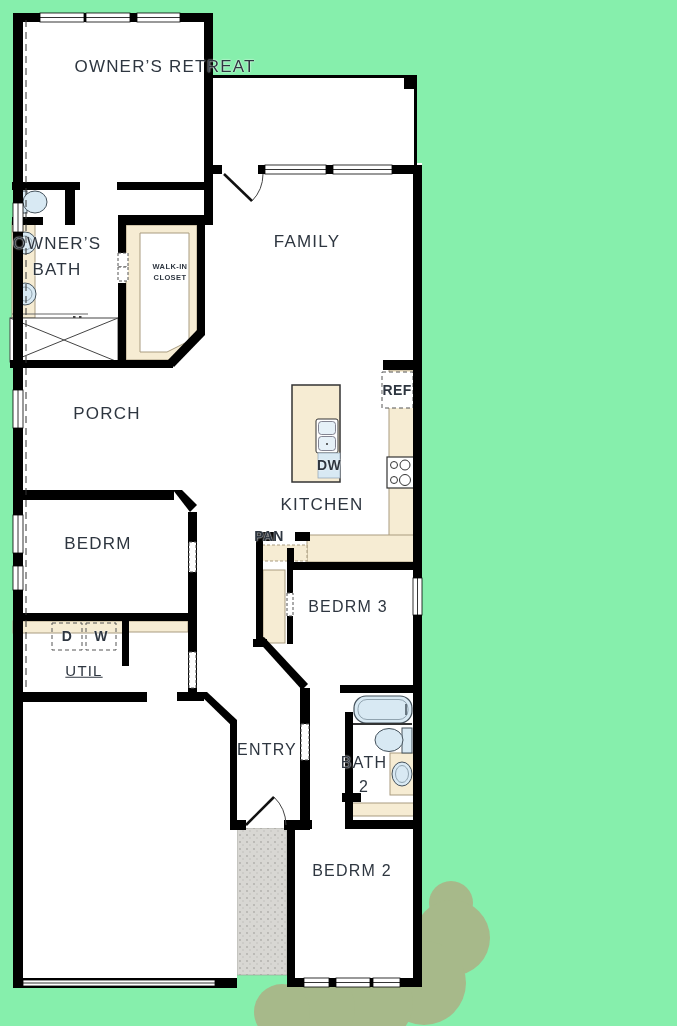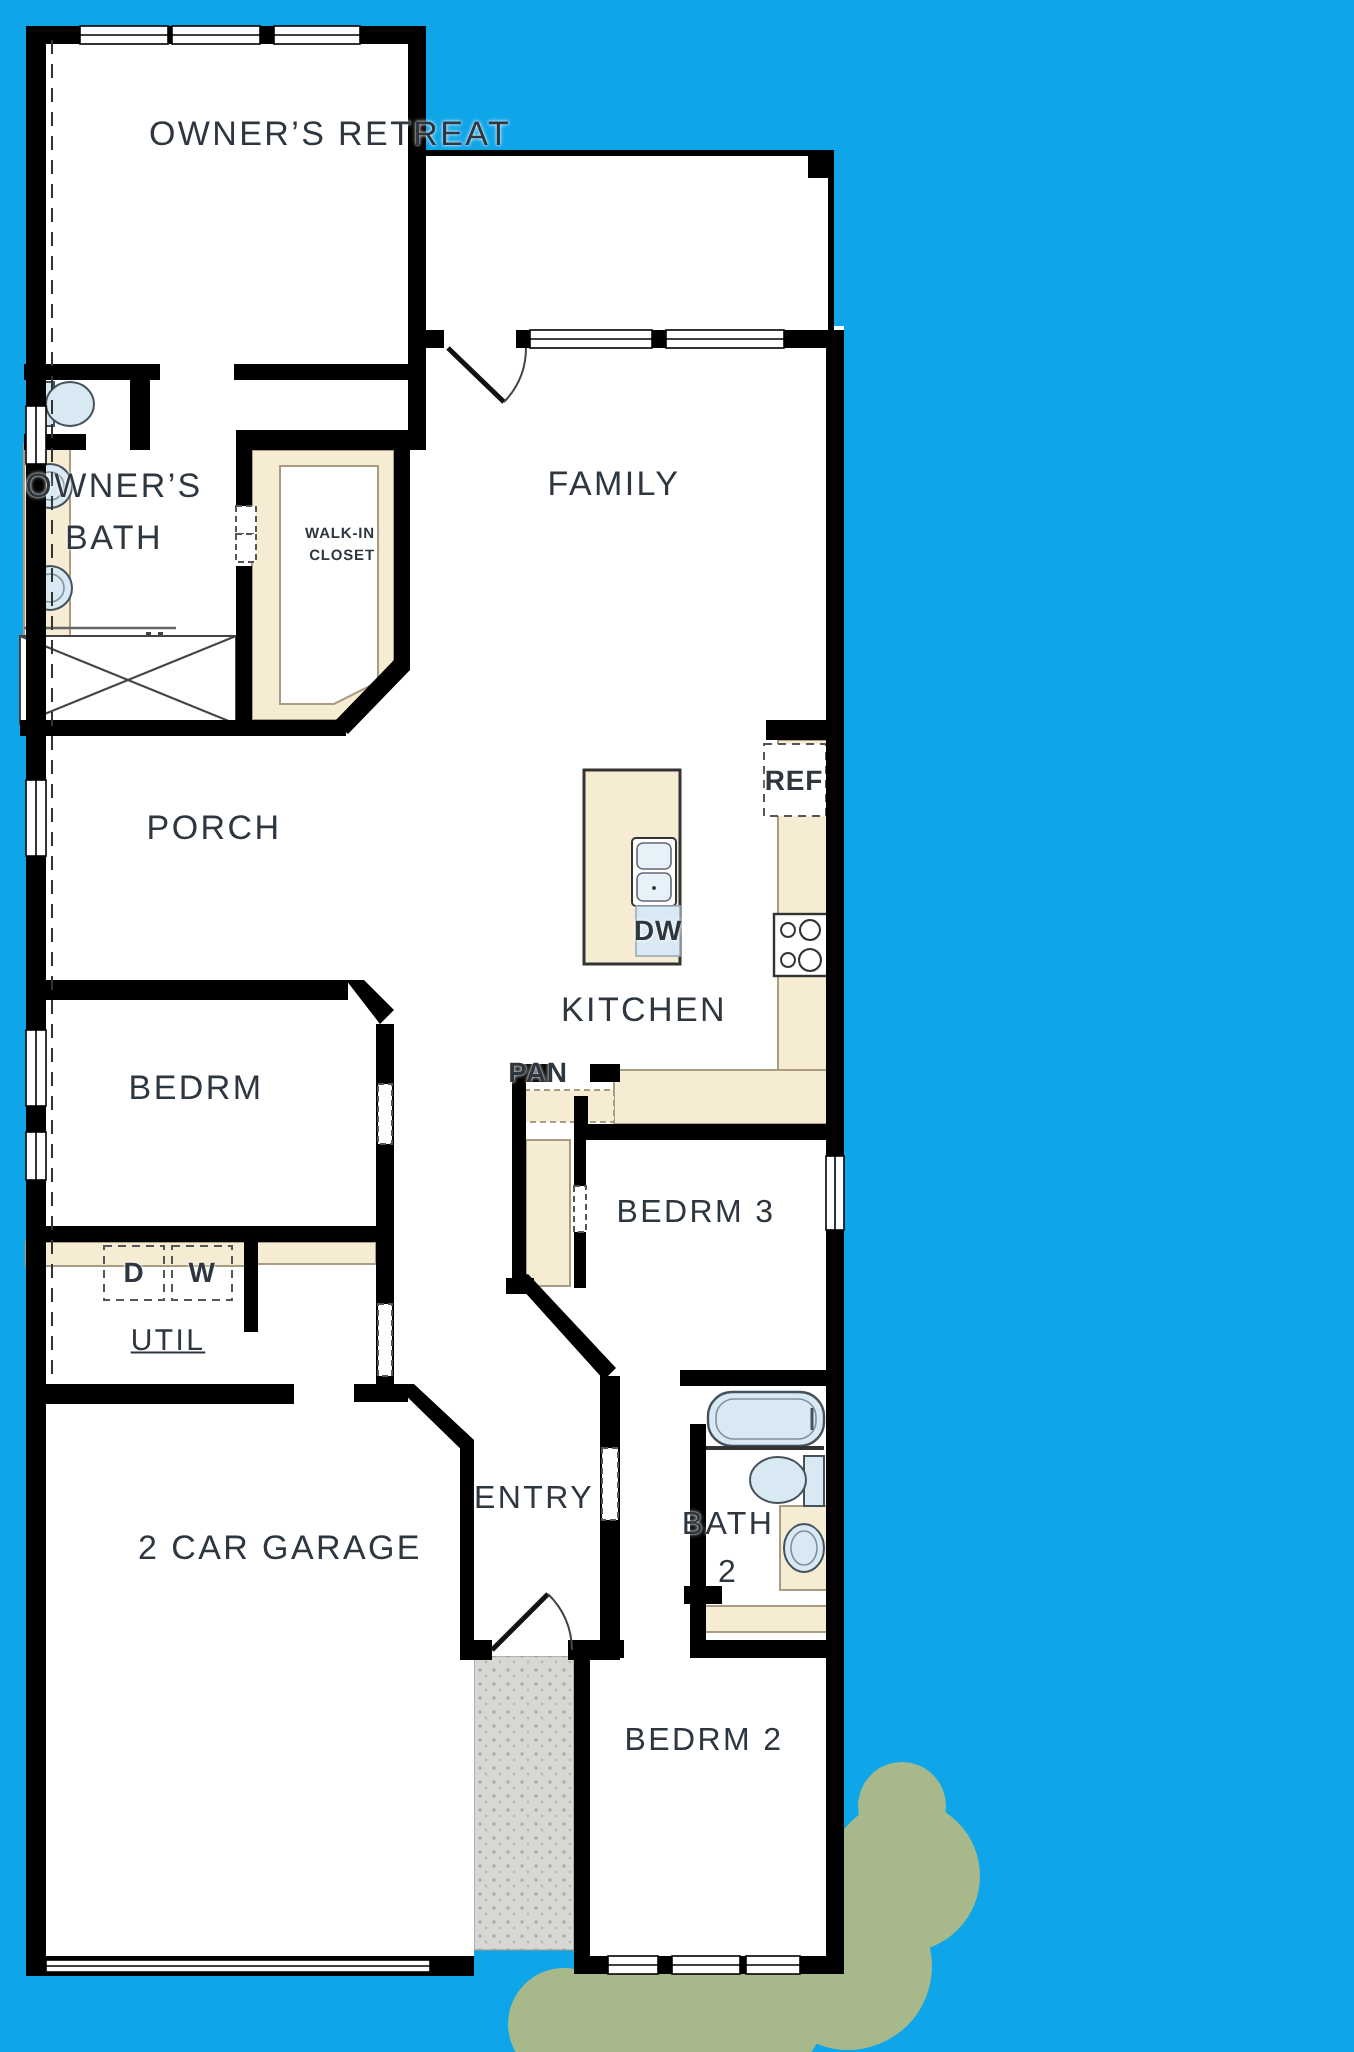--- a/index.html
+++ b/index.html
@@ -1,27 +1,27 @@
 <!DOCTYPE html>
 <html><head>
 <meta charset="utf-8">
 <style>
   html,body{margin:0;padding:0;background:#000;}
-  .plan{position:relative;width:677px;height:1026px;background:#0ea5e9;overflow:hidden;
+  .plan{position:relative;width:677px;height:1026px;background:#86efac;overflow:hidden;
         font-family:"Liberation Sans", sans-serif;}
   .plan svg{position:absolute;left:0;top:0;}
   .labels{position:absolute;left:0;top:0;width:100%;height:100%;pointer-events:none;}
   .lbl{position:absolute;transform:translate(-50%,-50%);color:#2e3640;white-space:pre-line;
        text-align:center;letter-spacing:1.2px;line-height:1.5;
        text-shadow:0 0 2px rgba(255,255,255,.85),0 0 1px rgba(255,255,255,.85);}
   .lbl.main{font-size:17px;}
   .lbl.med{font-size:16px;}
   .lbl.small{font-size:15px;text-decoration:underline;}
   .lbl.tiny{font-size:14px;font-weight:bold;letter-spacing:.4px;line-height:1.4;}
-  .lbl.closet{font-size:7.5px;font-weight:bold;letter-spacing:.4px;line-height:1.5;text-align:right;}
+  .lbl.closet{font-size:7.5px;font-weight:bold;letter-spacing:.4px;line-height:1.5;}
 </style>
 </head>
 <body>
 
 <div class="plan">
 <svg width="677" height="1026" viewBox="0 0 677 1026">
   <defs>
     <pattern id="stipple" width="7" height="7" patternUnits="userSpaceOnUse">
       <rect width="7" height="7" fill="#d8d7d3"></rect>
       <circle cx="2" cy="2" r="0.9" fill="#aeada9"></circle>
@@ -234,21 +234,20 @@
   <span class="lbl main" style="left:57px;top:256px">OWNER’S
 BATH</span>
   <span class="lbl closet" style="left:170px;top:272px">WALK-IN
 CLOSET</span>
   <span class="lbl main" style="left:307px;top:242px">FAMILY</span>
   <span class="lbl main" style="left:107px;top:414px">PORCH</span>
   <span class="lbl main" style="left:322px;top:505px">KITCHEN</span>
   <span class="lbl main" style="left:98px;top:544px">BEDRM</span>
   <span class="lbl med" style="left:348px;top:607px">BEDRM 3</span>
   <span class="lbl small" style="left:84px;top:671px">UTIL</span>
-  <span class="lbl main" style="left:140px;top:774px">2 CAR GARAGE</span>
   <span class="lbl med" style="left:267px;top:750px">ENTRY</span>
   <span class="lbl med" style="left:364px;top:775px">BATH
 2</span>
   <span class="lbl med" style="left:352px;top:871px">BEDRM 2</span>
   <span class="lbl tiny" style="left:397px;top:391px">REF</span>
   <span class="lbl tiny" style="left:329px;top:466px">DW</span>
   <span class="lbl tiny" style="left:269px;top:537px">PAN</span>
   <span class="lbl tiny" style="left:67px;top:637px">D</span>
   <span class="lbl tiny" style="left:101px;top:637px">W</span>
 </div>

